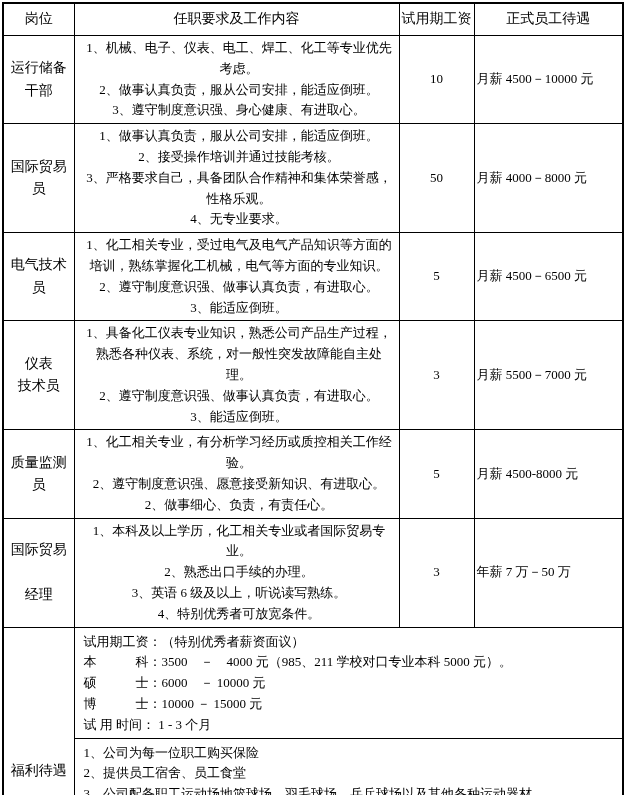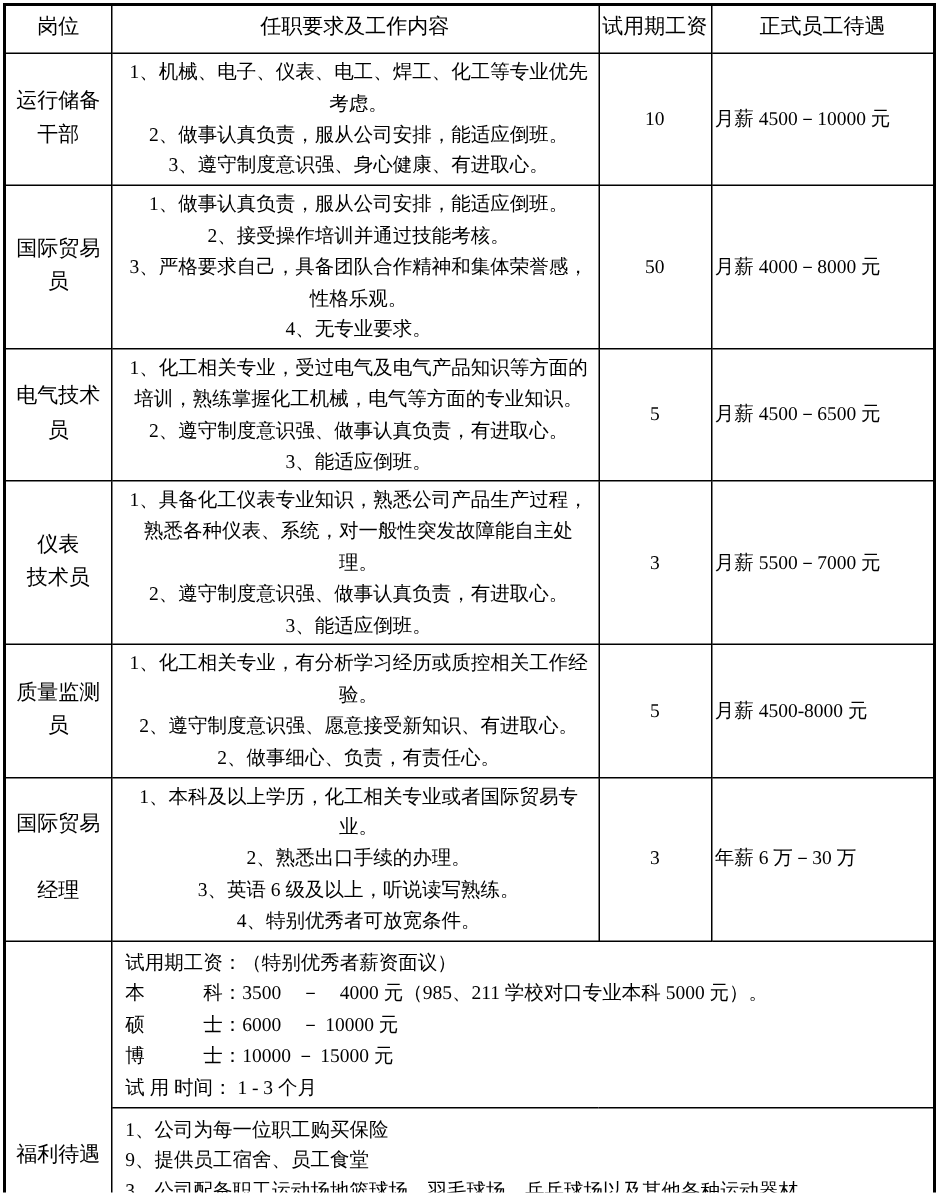--- a/index.html
+++ b/index.html
@@ -150,34 +150,34 @@
       <td class="pos">国际贸易
 
 经理</td>
       <td class="req">
         <span class="req-line">1、本科及以上学历，化工相关专业或者国际贸易专业。</span>
         <span class="req-line">2、熟悉出口手续的办理。</span>
         <span class="req-line">3、英语 6 级及以上，听说读写熟练。</span>
         <span class="req-line">4、特别优秀者可放宽条件。</span>
       </td>
       <td class="count">3</td>
-      <td class="salary">年薪 6 万－30 万</td>
+      <td class="salary">年薪 7 万－50 万</td>
     </tr>
     <tr class="r7a">
       <td class="pos" rowspan="2">福利待遇</td>
       <td class="trial" colspan="3">
         <span class="trial-line">试用期工资：（特别优秀者薪资面议）</span>
         <span class="trial-line">本　　　科：3500　－　4000 元（985、211 学校对口专业本科 5000 元）。</span>
         <span class="trial-line">硕　　　士：6000　－ 10000 元</span>
         <span class="trial-line">博　　　士：10000 － 15000 元</span>
         <span class="trial-line">试 用 时间： 1 - 3 个月</span>
       </td>
     </tr>
     <tr class="r7b">
       <td class="benefits" colspan="3">
         <span class="benefit-line">1、公司为每一位职工购买保险</span>
-        <span class="benefit-line">9、提供员工宿舍、员工食堂</span>
+        <span class="benefit-line">2、提供员工宿舍、员工食堂</span>
         <span class="benefit-line">3、公司配备职工运动场地篮球场、羽毛球场、乒乓球场以及其他各种运动器材</span>
 
       </td>
     </tr>
   </tbody>
 </table>
 
 </body></html>

